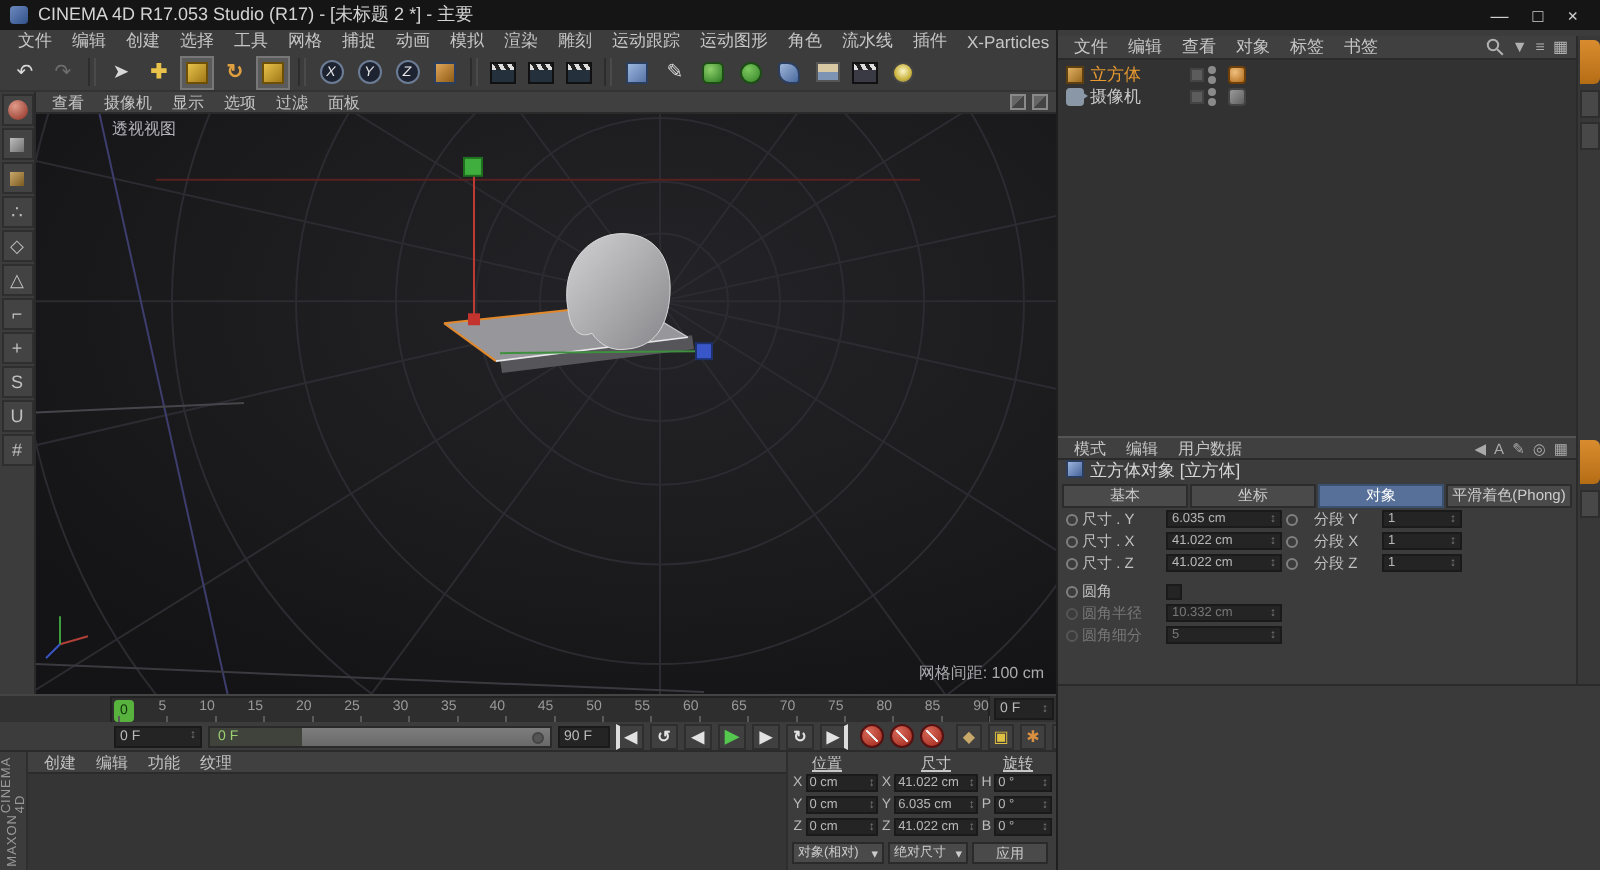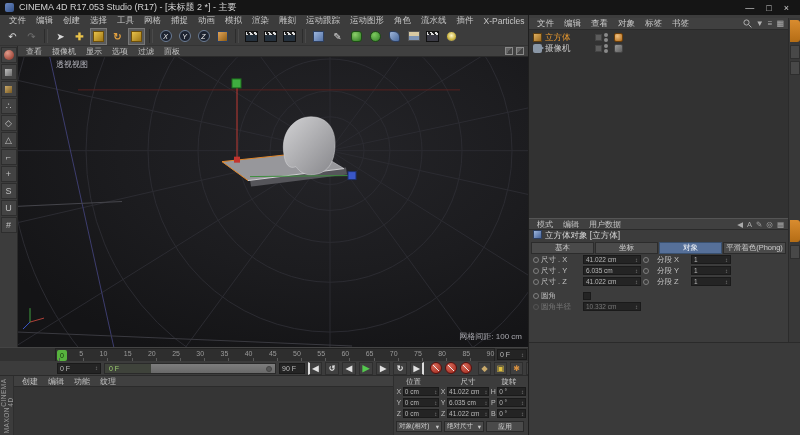--- a/index.html
+++ b/index.html
@@ -76,21 +76,21 @@
 
   
   .bottom{position:absolute;left:0;top:376px;width:528px;height:59px;background:#3c3c3c;}
   .maxon{position:absolute;left:0;top:0;width:14px;height:59px;background:#3c3c3c;border-right:1px solid #2e2e2e;display:flex;flex-direction:column;align-items:center;justify-content:flex-end;padding-bottom:2px;}
   .maxon span{writing-mode:vertical-rl;transform:rotate(180deg);font-size:6.5px;color:#9a9a9a;letter-spacing:.5px;}
   .materials{position:absolute;left:14px;top:0;right:135px;height:59px;}
   .mat-menu{height:11px;background:#404040;border-bottom:1px solid #2b2b2b;display:flex;align-items:center;gap:2px;padding-left:4px;}
   .mat-menu .mitem{padding:0 4px;font-size:8px;color:#c2c2c2;}
   .mat-body{position:absolute;left:0;top:11px;right:0;bottom:0;background:#353535;}
   .coords{position:absolute;right:0;top:0;width:135px;height:59px;background:#3c3c3c;border-left:1px solid #2e2e2e;padding:1px 2px;}
-  .co-head{display:flex;font-size:7.5px;color:#c8c8c8;height:9px;}
+  .co-head{display:flex;font-size:7.5px;color:#c8c8c8;height:9px;text-decoration:underline;}
   .co-head .h1{width:46px;padding-left:10px;}
   .co-head .h2{width:52px;text-align:center;}
   .co-head .h3{width:30px;text-align:center;}
   .co-row{display:flex;align-items:center;height:11px;gap:1px;}
   .co-lab{width:6px;font-size:7px;color:#bbb;text-align:center;}
   .co-in{height:9px;background:#242424;border:1px solid #1a1a1a;color:#b8b8b8;font-size:6.5px;display:flex;align-items:center;justify-content:space-between;padding:0 1px;}
   .ci1{width:38px;}.ci2{width:44px;}.ci3{width:30px;}
   .co-foot{display:flex;gap:2px;margin-top:2px;}
   .co-dd{height:11px;background:#4a4a4a;border:1px solid #2a2a2a;font-size:6.5px;color:#ccc;display:flex;align-items:center;justify-content:space-between;padding:0 2px;}
   .cd1{width:46px;}.cd2{width:40px;}
@@ -588,50 +588,50 @@
       <div class="at-tabs">
         <span class="at-tab">基本</span>
         <span class="at-tab">坐标</span>
         <span class="at-tab active">对象</span>
         <span class="at-tab">平滑着色(Phong)</span>
       </div>
       <div>
 
           <div class="arow">
             <span class="adot"></span>
+            <span class="albl">尺寸 . Y</span>
+            <span class="ain w58">
+              <span>6.035 cm</span>
+              <span class="stepper">↕</span>
+            </span>
+            <span class="adot"></span>
+            <span class="albl2">分段 Y</span>
+            <span class="ain w40">
+              <span>1</span>
+              <span class="stepper">↕</span>
+            </span>
+          </div>
+
+          <div class="arow">
+            <span class="adot"></span>
             <span class="albl">尺寸 . X</span>
             <span class="ain w58">
               <span>41.022 cm</span>
               <span class="stepper">↕</span>
             </span>
             <span class="adot"></span>
             <span class="albl2">分段 X</span>
             <span class="ain w40">
               <span>1</span>
               <span class="stepper">↕</span>
             </span>
           </div>
 
           <div class="arow">
             <span class="adot"></span>
-            <span class="albl">尺寸 . Y</span>
-            <span class="ain w58">
-              <span>6.035 cm</span>
-              <span class="stepper">↕</span>
-            </span>
-            <span class="adot"></span>
-            <span class="albl2">分段 Y</span>
-            <span class="ain w40">
-              <span>1</span>
-              <span class="stepper">↕</span>
-            </span>
-          </div>
-
-          <div class="arow">
-            <span class="adot"></span>
             <span class="albl">尺寸 . Z</span>
             <span class="ain w58">
               <span>41.022 cm</span>
               <span class="stepper">↕</span>
             </span>
             <span class="adot"></span>
             <span class="albl2">分段 Z</span>
             <span class="ain w40">
               <span>1</span>
               <span class="stepper">↕</span>
@@ -652,20 +652,28 @@
 
           <div class="arow dis">
             <span class="adot"></span>
             <span class="albl">圆角半径</span>
             <span class="ain w58">
               <span>10.332 cm</span>
               <span class="stepper">↕</span>
             </span>
           </div>
 
+          <div class="arow dis">
+            <span class="adot"></span>
+            <span class="albl">圆角细分</span>
+            <span class="ain w58">
+              <span>5</span>
+              <span class="stepper">↕</span>
+            </span>
+          </div>
         </div>
     </div>
     <div class="strip" style="top:203px;height:124px;">
       <div class="otab"></div>
       <div class="gtab"></div>
     </div>
 
     <div class="right-bottom"></div>
   </div>
 

